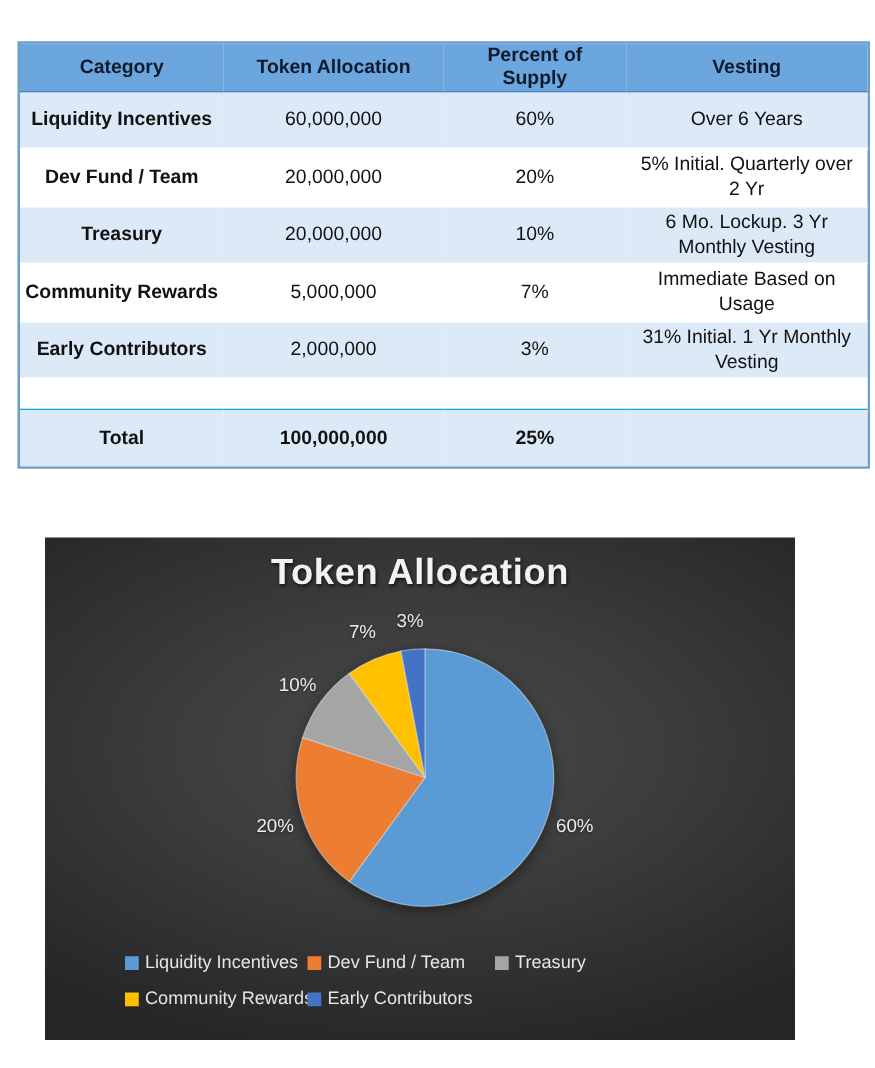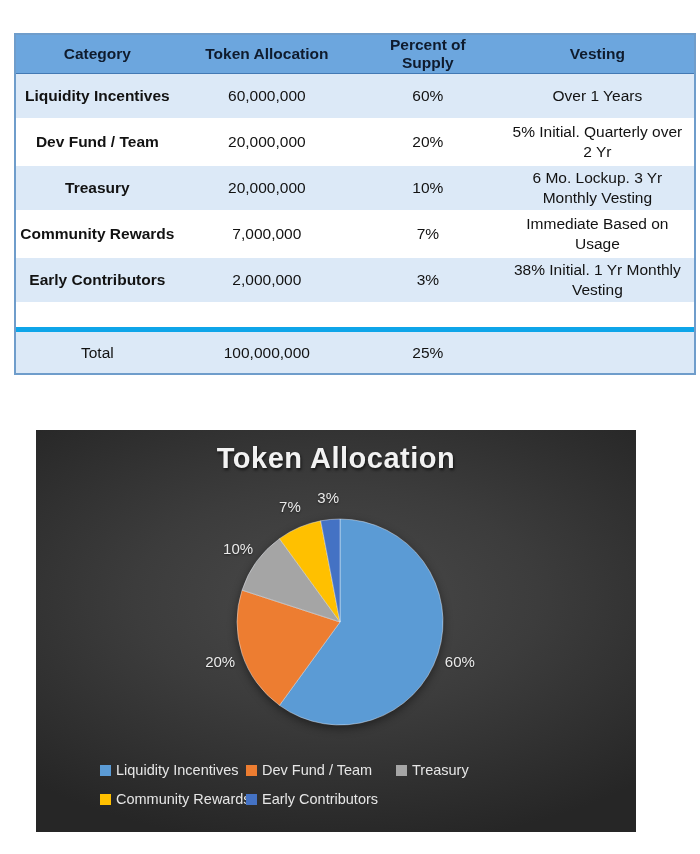--- a/index.html
+++ b/index.html
@@ -11,22 +11,22 @@
   table.alloc { width:100%; border-collapse:separate; border-spacing:0;
     border:2px solid #6F9DCB; }
   thead th { background:#6CA6DE; color:#0F1B2D; font-size:15.5px; font-weight:bold;
     height:26px; padding:1px 22px; border-bottom:1px solid #4379B4; text-align:center; }
   tbody td, tfoot td { font-size:15.5px; color:#121212; text-align:center;
     vertical-align:middle; height:46px; line-height:20px; padding:2px 8px;
     border-bottom:2px solid #ffffff; }
   tbody tr:nth-child(odd) td { background:#DCE9F7; }
   td.cat { font-weight:bold; padding:2px 4px; }
   tfoot tr.spacer td { height:23px; background:#ffffff; }
-  tfoot tr.total td { background:#DCE9F7; font-weight:normal; height:46px;
-    border-top:5px solid #0ea5e9; border-bottom:none; }
+  tfoot tr.total td { background:#DCE9F7; font-weight:bold; height:46px;
+    border-top:1px solid #0ea5e9; border-bottom:none; }
 
   
   .chart { position:absolute; left:36px; top:430px; width:600px; height:402px;
     background:radial-gradient(ellipse 75% 62% at 50% 42%,
       #4a4a4a 0%, #3c3c3c 45%, #262626 100%); }
   .chart-title { position:absolute; top:12px; left:0; width:100%; text-align:center;
     font-size:29px; font-weight:bold; color:#F2F2F2; letter-spacing:0.5px;
     text-shadow:1px 2px 3px rgba(0,0,0,0.65); }
   svg.pie { position:absolute; left:200px; top:88px; width:208px; height:208px;
     overflow:visible; filter:drop-shadow(0 3px 5px rgba(0,0,0,0.45)); }
@@ -56,49 +56,49 @@
         <th>Token Allocation</th>
         <th>Percent of Supply</th>
         <th>Vesting</th>
       </tr>
     </thead>
     <tbody>
   <tr>
     <td class="cat">Liquidity Incentives</td>
     <td>60,000,000</td>
     <td>60%</td>
-    <td>Over 1 Years</td>
+    <td>Over 6 Years</td>
   </tr>
 
   <tr>
     <td class="cat">Dev Fund / Team</td>
     <td>20,000,000</td>
     <td>20%</td>
     <td>5% Initial. Quarterly over 2 Yr</td>
   </tr>
 
   <tr>
     <td class="cat">Treasury</td>
     <td>20,000,000</td>
     <td>10%</td>
     <td>6 Mo. Lockup. 3 Yr Monthly Vesting</td>
   </tr>
 
   <tr>
     <td class="cat">Community Rewards</td>
-    <td>7,000,000</td>
+    <td>5,000,000</td>
     <td>7%</td>
     <td>Immediate Based on Usage</td>
   </tr>
 
   <tr>
     <td class="cat">Early Contributors</td>
     <td>2,000,000</td>
     <td>3%</td>
-    <td>38% Initial. 1 Yr Monthly Vesting</td>
+    <td>31% Initial. 1 Yr Monthly Vesting</td>
   </tr>
 </tbody>
     <tfoot>
       <tr class="spacer">
         <td></td>
         <td></td>
         <td></td>
         <td></td>
       </tr>
       <tr class="total">

